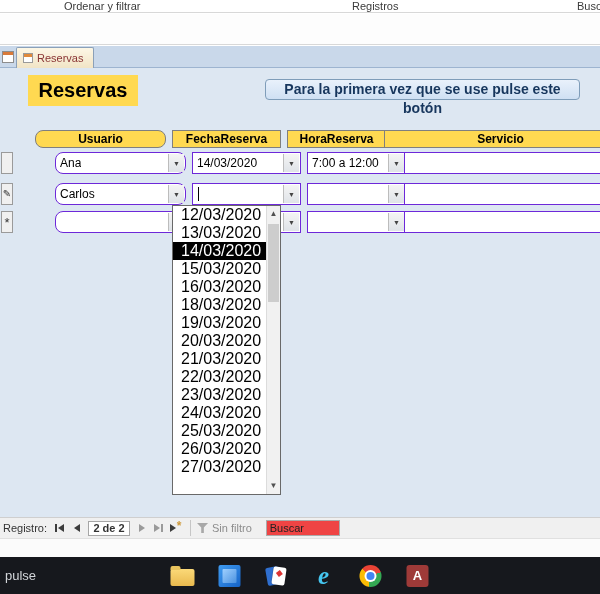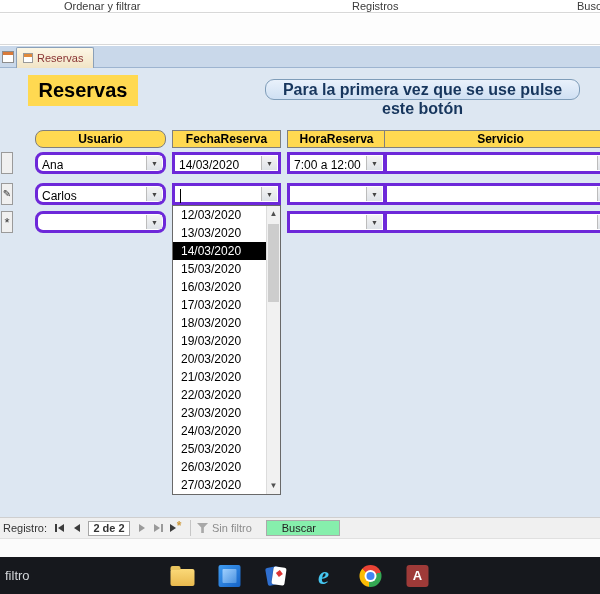--- a/index.html
+++ b/index.html
@@ -15,61 +15,61 @@
   .tabbar { position:absolute; left:0; top:46px; width:600px; height:22px; background:#c9d8ea; border-bottom:1px solid #9db4d0; }
   .nav-mini-icon { position:absolute; left:2px; top:5px; width:12px; height:12px; background:#fff; border:1px solid #8d8d8d; }
   .nav-mini-icon:before { content:""; position:absolute; left:0; top:0; right:0; height:3px; background:#d97a3a; }
   .doc-tab { position:absolute; left:16px; top:1px; height:21px; padding:0 10px 0 6px; background:linear-gradient(#fdf7e6,#f1e4c6); border:1px solid #8ba0b8; border-bottom:none; border-radius:2px 2px 0 0; display:flex; align-items:center; gap:4px; font-size:11px; color:#8a3535; }
   .tab-icon { width:10px; height:10px; background:#fff; border:1px solid #9a9a9a; position:relative; }
   .tab-icon:before { content:""; position:absolute; left:0; top:0; right:0; height:3px; background:#e08a3c; }
 
   
   .form-area { position:absolute; left:0; top:68px; width:600px; height:449px; background:#dde7f2; }
   .form-title { position:absolute; left:28px; top:7px; width:110px; height:31px; background:#FFD951; color:#000; font-size:20px; font-weight:bold; text-align:center; line-height:31px; }
-  .setup-btn { position:absolute; left:265px; top:11px; width:315px; height:21px; background:linear-gradient(#e9f1fb,#cfe0f3); border:1px solid #7f9db9; border-radius:9px; font-size:16px; font-weight:bold; color:#17365d; text-align:center; line-height:19px; font-family:"Liberation Sans",sans-serif; }
+  .setup-btn { position:absolute; left:265px; top:11px; width:315px; height:21px; background:linear-gradient(#e9f1fb,#cfe0f3); border:1px solid #7f9db9; border-radius:4px; font-size:14px; font-weight:bold; color:#17365d; text-align:center; line-height:19px; font-family:"Liberation Sans",sans-serif; }
 
   .hdr { position:absolute; top:62px; height:18px; background:#FFD951; border:1px solid #7f7f7f; font-size:12px; font-weight:bold; text-align:center; line-height:16px; color:#000; }
   .c-usuario  { left:35px;  width:131px;border-radius:8px; }
   .c-fecha    { left:172px; width:109px; }
   .c-hora     { left:287px; width:99px;  }
   .c-servicio { left:384px; width:233px; }
 
   .sel-box { position:absolute; left:1px; width:12px; height:22px; background:#f0f0f0; border:1px solid #9a9a9a; text-align:center; font-size:10px; color:#333; line-height:20px; }
   .sel-box.new { font-size:13px; line-height:22px; }
   .r0 { top:84px; } .r1 { top:115px; } .r2 { top:143px; }
 
-  .combo { position:absolute; height:22px; background:#fff; border:3px solid #6d28d9; font-size:12px; }
+  .combo { position:absolute; height:22px; background:#fff; border:1px solid #6d28d9; font-size:12px;margin-left:20px; }
   .combo .txt { position:absolute; left:4px; top:0; line-height:20px; color:#000; white-space:nowrap; overflow:hidden; max-width:calc(100% - 22px); }
   .combo .cbtn { position:absolute; top:1px; right:1px; bottom:1px; width:16px; background:linear-gradient(#f4f4f4,#dfe3e8); border-left:1px solid #bcbcbc; display:flex; align-items:center; justify-content:center; font-size:7px; color:#444; }
   .caret { position:absolute; left:5px; top:3px; width:1px; height:14px; background:#000; }
 
   
   .dropdown { position:absolute; left:172px; top:137px; width:109px; height:290px; background:#fff; border:1px solid #696969; z-index:10; }
   .dropdown .items { position:absolute; left:0; top:0; right:14px; bottom:0; overflow:hidden; }
-  .ditem { height:18px; line-height:18px; padding-left:8px; font-size:12px; color:#000; white-space:nowrap; }
+  .ditem { height:18px; line-height:18px; padding-left:8px; font-size:16px; color:#000; white-space:nowrap; }
   .ditem.sel { background:#000; color:#fff; }
   .sbar { position:absolute; top:0; right:0; bottom:0; width:14px; background:#f1f1f1; border-left:1px solid #dcdcdc; }
   .sbar .up, .sbar .dn { position:absolute; left:0; right:0; height:16px; font-size:8px; color:#505050; text-align:center; line-height:16px; background:#f1f1f1; }
   .sbar .up { top:0; } .sbar .dn { bottom:0; }
   .sbar .thumb { position:absolute; left:1px; right:1px; top:18px; height:78px; background:#cdcdcd; }
 
   
   .statusbar { position:absolute; left:0; top:517px; width:600px; height:21px; background:#f0f0f0; border-top:1px solid #cfcfcf; display:flex; align-items:center; padding-left:3px; font-size:11px; color:#333; }
   .nav-btn { display:inline-flex; align-items:center; justify-content:center; width:17px; height:17px; gap:1px; }
   .tri-l { width:0; height:0; border-top:4px solid transparent; border-bottom:4px solid transparent; border-right:6px solid #3c3c3c; }
   .tri-r { width:0; height:0; border-top:4px solid transparent; border-bottom:4px solid transparent; border-left:6px solid #3c3c3c; }
   .tri-dis { border-right-color:#9a9a9a; border-left-color:#9a9a9a; }
   .vbar { width:2px; height:8px; background:#3c3c3c; }
   .vbar.dis { background:#9a9a9a; }
   .star { color:#cf9b3c; font-weight:bold; font-size:12px; position:relative; top:-2px; }
   .pos-box { width:42px; height:15px; background:#fff; border:1px solid #a6a6a6; text-align:center; line-height:13px; margin:0 3px;font-weight:bold; }
   .sep { width:1px; height:16px; background:#c6c6c6; margin:0 6px; }
   .funnel { width:11px; height:10px; background:#a8a8a8; clip-path:polygon(0 0,100% 0,62% 45%,62% 100%,38% 100%,38% 45%); margin-right:4px; }
   .filter-text { color:#8c8c8c; }
-  .search-box { width:74px; height:16px; background:#86efac; border:1px solid #ababab; padding-left:15px; line-height:14px; color:#222; margin-left:14px; }
+  .search-box { width:74px; height:16px; background:#ef4444; border:1px solid #ababab; padding-left:3px; line-height:14px; color:#222; margin-left:14px; }
 
   .gap-strip { position:absolute; left:0; top:538px; width:600px; height:19px; background:#fbfbfb; border-top:1px solid #e0e0e0; }
 
   
   .taskbar { position:absolute; left:0; top:557px; width:600px; height:37px; background:#16181d; }
   .tb-search { position:absolute; left:5px; top:0; height:37px; display:flex; align-items:center; font-size:13px; color:#d3d6da; }
   .tb-icons { position:absolute; left:50%; top:0; height:37px; transform:translateX(-50%); display:flex; align-items:center; gap:21px; }
   .tb-btn { width:26px; height:30px; display:flex; align-items:center; justify-content:center; }
   .icon-folder { width:24px; height:17px; background:linear-gradient(#fbd978,#e9b94e); border-radius:2px; position:relative; margin-top:3px; }
   .icon-folder:before { content:""; position:absolute; top:-3px; left:0; width:10px; height:4px; background:#e9c35e; border-radius:2px 2px 0 0; }
@@ -194,21 +194,20 @@
         </span>
     </div>
 
     <div class="dropdown">
       <div class="items">
         <div class="ditem">12/03/2020</div>
         <div class="ditem">13/03/2020</div>
         <div class="ditem sel">14/03/2020</div>
         <div class="ditem">15/03/2020</div>
         <div class="ditem">16/03/2020</div>
-        <div class="ditem">17/03/2020</div>
         <div class="ditem">18/03/2020</div>
         <div class="ditem">19/03/2020</div>
         <div class="ditem">20/03/2020</div>
         <div class="ditem">21/03/2020</div>
         <div class="ditem">22/03/2020</div>
         <div class="ditem">23/03/2020</div>
         <div class="ditem">24/03/2020</div>
         <div class="ditem">25/03/2020</div>
         <div class="ditem">26/03/2020</div>
         <div class="ditem">27/03/2020</div>
@@ -245,21 +244,21 @@
     <span class="sep"></span>
     <span class="funnel"></span>
     <span class="filter-text">Sin filtro</span>
     <span class="search-box">Buscar</span>
   </div>
 
   <div class="gap-strip"></div>
 
   <div class="taskbar">
     <div class="tb-search">
-        <span>filtro</span>
+        <span>pulse</span>
       </div>
     <div class="tb-icons">
       <div class="tb-btn">
           <span class="icon-folder"></span>
         </div>
       <div class="tb-btn">
           <span class="icon-blue"></span>
         </div>
       <div class="tb-btn">
         <span class="icon-cards">

